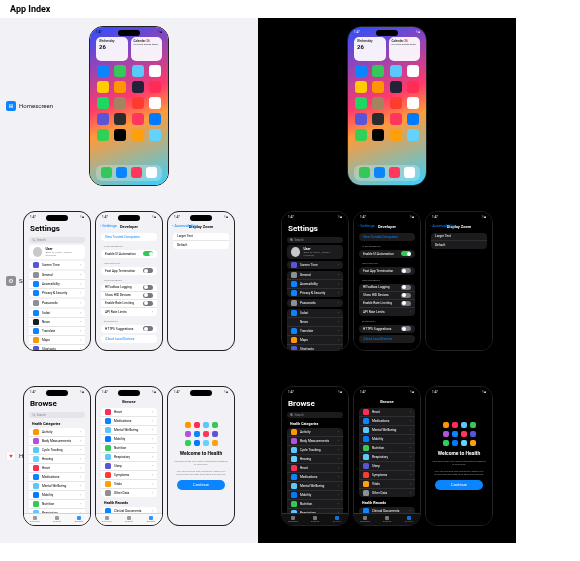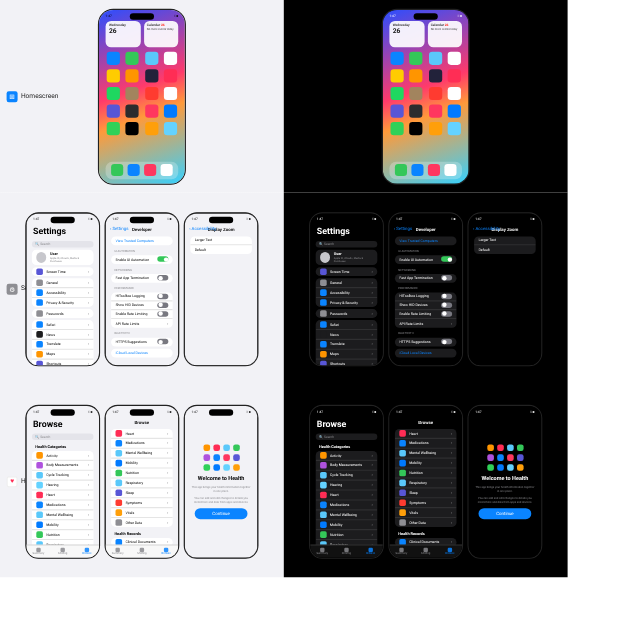--- a/index.html
+++ b/index.html
@@ -77,20 +77,21 @@
   .profile{display:flex;align-items:center;gap:3px;padding:2px 4px;}
   .profile .av{width:10px;height:10px;border-radius:50%;background:#c7c7cc;}
   .profile .nm{font-size:3.5px;font-weight:600;}
   .profile .sub{font-size:2.3px;color:#8a8a8e;}
   .subval{font-size:2.8px;color:#8a8a8e;}
 </style>
 </head>
 <body>
 
 <div class="page">
+  <div class="title">App Index</div>
 
   <div class="row">
     <div class="cell light">
       <div class="app-label">
         <span class="ico" style="background:#0a84ff;color:#fff;font-size:6px;">⊞</span>
         <span>Homescreen</span>
       </div>
       <div class="phone-solo" id="home-light">
           <div class="phone big">
             <div class="statusbar" style="color:#000">

